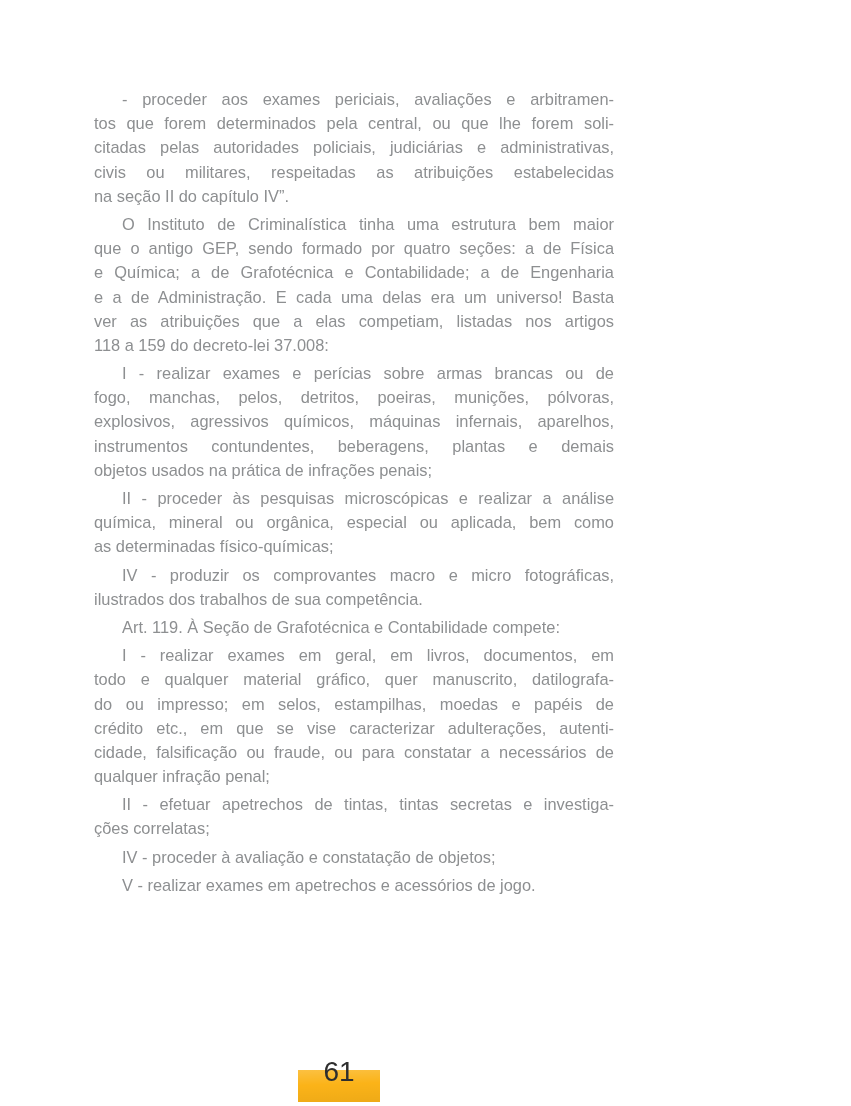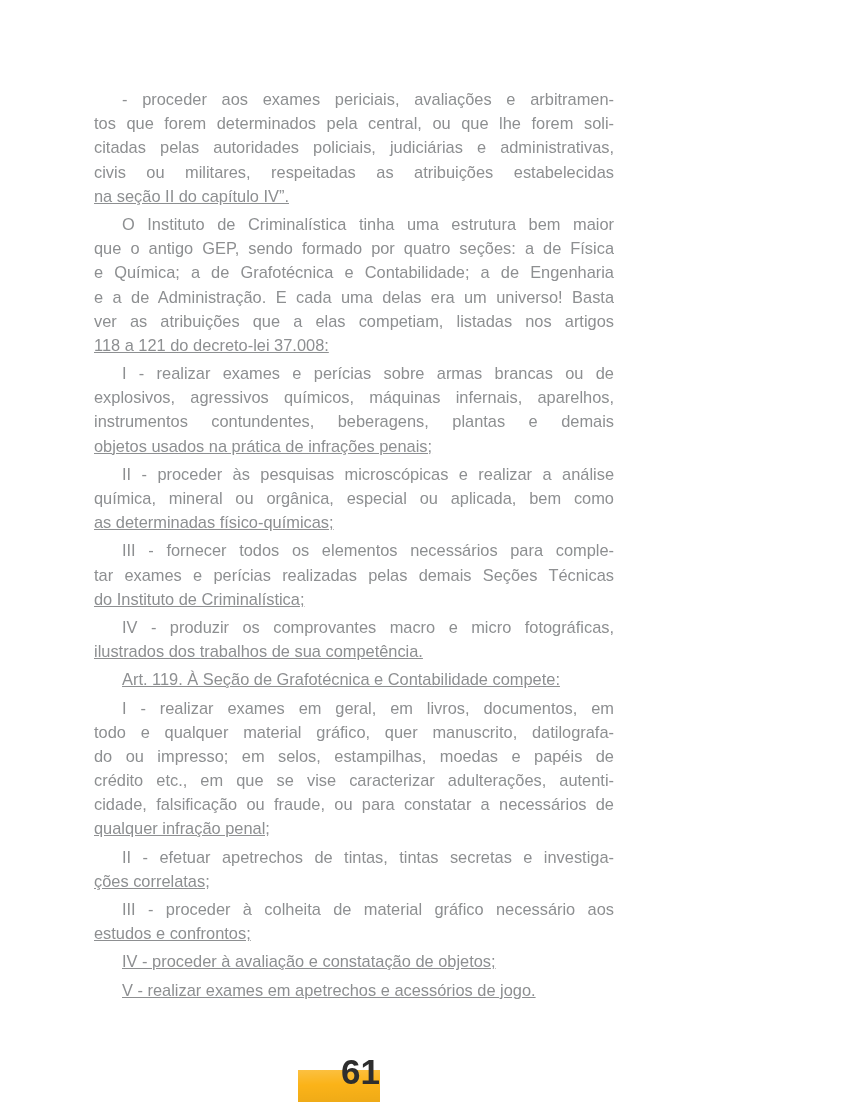--- a/index.html
+++ b/index.html
@@ -27,39 +27,39 @@
   }
   .paragraph { margin: 4px; padding: 0; }
   .line {
     text-align: justify;
     text-align-last: justify;
     height: 24.2px;
     overflow: hidden;
     white-space: normal;
   }
   .line.first { text-indent: 28px; }
-  .line.last { text-align-last: left; text-decoration: underline; }
+  .line.last { text-align-last: left; }
   .pagenum-box {
     position: absolute;
     left: 298px;
     top: 1070px;
     width: 82px;
     height: 32px;
     background-color: var(--page-number-box, #fbb318);
     background-image: linear-gradient(178deg, rgba(255,255,255,0.18), rgba(255,255,255,0) 45%, rgba(0,0,0,0.05));
   }
   .pagenum {
     position: absolute;
     left: 298px;
     top: 1056px;
     width: 82px;
-    text-align: right;
-    font-size: 35px;
+    text-align: center;
+    font-size: 28px;
     line-height: 32px;
-    font-weight: bold;
+    font-weight: normal;
     color: var(--page-number-text, #2e2e2e);
   }
 </style>
 </head>
 <body>
 
 <div class="page">
   <div class="text-block" id="text-block">
       <div class="paragraph">
         <div class="line first">- proceder aos exames periciais, avaliações e arbitramen-</div>
@@ -67,37 +67,33 @@
         <div class="line">citadas pelas autoridades policiais, judiciárias e administrativas,</div>
         <div class="line">civis ou militares, respeitadas as atribuições estabelecidas</div>
         <div class="line last">na seção II do capítulo IV”.</div>
       </div>
       <div class="paragraph">
         <div class="line first">O Instituto de Criminalística tinha uma estrutura bem maior</div>
         <div class="line">que o antigo GEP, sendo formado por quatro seções: a de Física</div>
         <div class="line">e Química; a de Grafotécnica e Contabilidade; a de Engenharia</div>
         <div class="line">e a de Administração. E cada uma delas era um universo! Basta</div>
         <div class="line">ver as atribuições que a elas competiam, listadas nos artigos</div>
-        <div class="line last">118 a 121 do decreto-lei 37.008:</div>
+        <div class="line last">118 a 159 do decreto-lei 37.008:</div>
       </div>
       <div class="paragraph">
         <div class="line first">I - realizar exames e perícias sobre armas brancas ou de</div>
+        <div class="line">fogo, manchas, pelos, detritos, poeiras, munições, pólvoras,</div>
         <div class="line">explosivos, agressivos químicos, máquinas infernais, aparelhos,</div>
         <div class="line">instrumentos contundentes, beberagens, plantas e demais</div>
         <div class="line last">objetos usados na prática de infrações penais;</div>
       </div>
       <div class="paragraph">
         <div class="line first">II - proceder às pesquisas microscópicas e realizar a análise</div>
         <div class="line">química, mineral ou orgânica, especial ou aplicada, bem como</div>
         <div class="line last">as determinadas físico-químicas;</div>
-      </div>
-      <div class="paragraph">
-        <div class="line first">III - fornecer todos os elementos necessários para comple-</div>
-        <div class="line">tar exames e perícias realizadas pelas demais Seções Técnicas</div>
-        <div class="line last">do Instituto de Criminalística;</div>
       </div>
       <div class="paragraph">
         <div class="line first">IV - produzir os comprovantes macro e micro fotográficas,</div>
         <div class="line last">ilustrados dos trabalhos de sua competência.</div>
       </div>
       <div class="paragraph">
         <div class="line first last">Art. 119. À Seção de Grafotécnica e Contabilidade compete:</div>
       </div>
       <div class="paragraph">
         <div class="line first">I - realizar exames em geral, em livros, documentos, em</div>
@@ -105,24 +101,20 @@
         <div class="line">do ou impresso; em selos, estampilhas, moedas e papéis de</div>
         <div class="line">crédito etc., em que se vise caracterizar adulterações, autenti-</div>
         <div class="line">cidade, falsificação ou fraude, ou para constatar a necessários de</div>
         <div class="line last">qualquer infração penal;</div>
       </div>
       <div class="paragraph">
         <div class="line first">II - efetuar apetrechos de tintas, tintas secretas e investiga-</div>
         <div class="line last">ções correlatas;</div>
       </div>
       <div class="paragraph">
-        <div class="line first">III - proceder à colheita de material gráfico necessário aos</div>
-        <div class="line last">estudos e confrontos;</div>
-      </div>
-      <div class="paragraph">
         <div class="line first last">IV - proceder à avaliação e constatação de objetos;</div>
       </div>
       <div class="paragraph">
         <div class="line first last">V - realizar exames em apetrechos e acessórios de jogo.</div>
       </div>
     </div>
   <div class="pagenum-box"></div>
   <div class="pagenum">61</div>
 </div>
 

